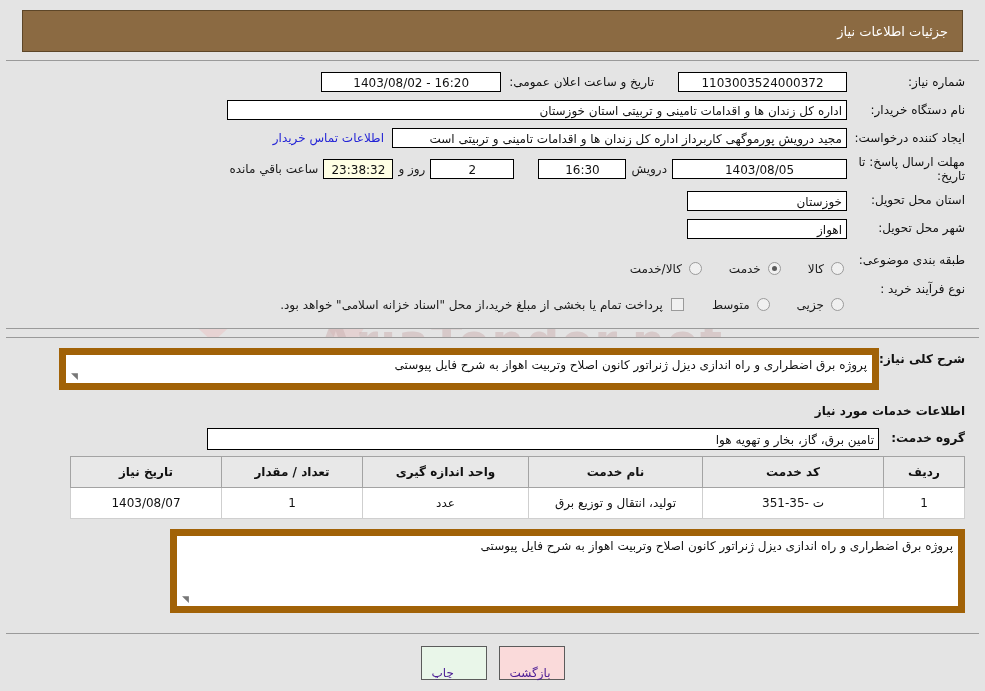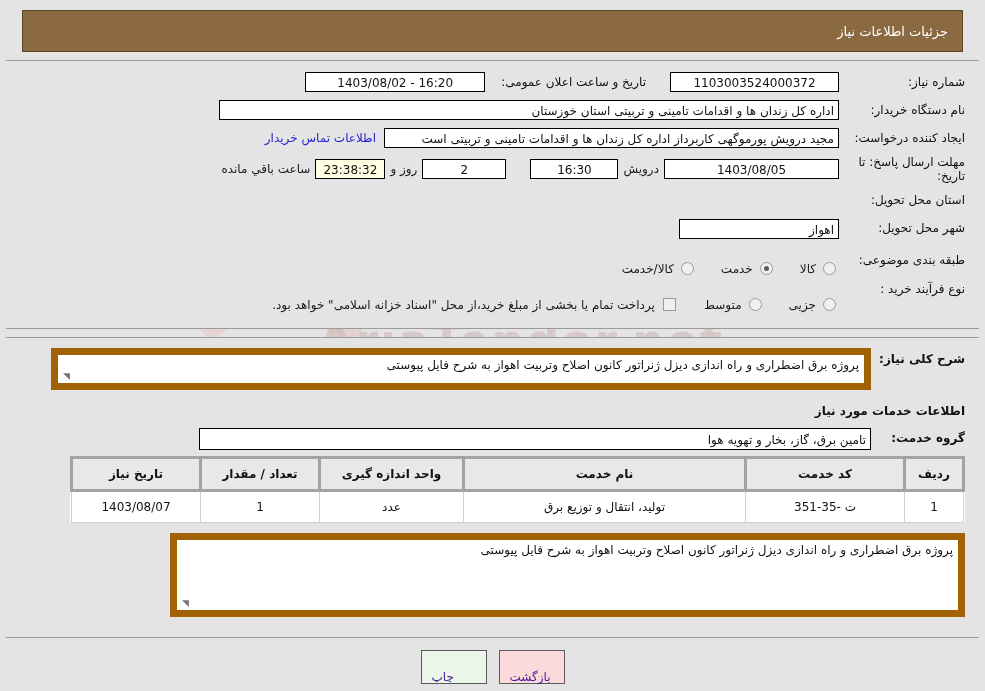--- a/index.html
+++ b/index.html
@@ -63,21 +63,21 @@
     margin:8px 6px 0 6px;
     border-top:1px solid #9a9a9a;
     border-bottom:1px solid #9a9a9a;
     background:#e4e4e4;
     padding:10px 14px 10px 14px;
     box-sizing:border-box;
   }
   .row{display:flex;align-items:center;margin-bottom:6px;min-height:22px;}
   .lbl{
     font-size:12px;color:#111;text-align:right;
-    white-space:normal;line-height:1.25;margin-left:8px;
+    white-space:normal;line-height:1.25;
   }
   .lbl-w{width:118px;flex:0 0 118px;padding-left:6px;box-sizing:border-box;}
   .fld{
     border:1px solid #000;background:#fff;
     height:20px;line-height:20px;
     font-size:12px;color:#111;
     padding:0 4px;box-sizing:border-box;
     overflow:hidden;white-space:nowrap;text-align:right;
   }
   .fld.ltr{direction:ltr;text-align:center;}
@@ -113,22 +113,22 @@
     position:absolute;left:3px;bottom:2px;width:9px;height:9px;
     color:#777;font-size:9px;line-height:9px;
   }
   .lbl-bold{font-weight:bold;font-size:12px;}
   
   table.grid{
     width:895px;border-collapse:collapse;margin:4px 0 0 0;
     font-size:12px;background:#fff;
   }
   table.grid th{
-    background:#e8e8e8;border:3px solid #a3a3a3;
-    font-weight:bold;color:#111;height:26px;padding:2px 8px;
+    background:#e8e8e8;border:1px solid #a3a3a3;
+    font-weight:bold;color:#111;height:26px;padding:2px 20px;
     text-align:center;font-size:12px;
   }
   table.grid td{
     border:1px solid #cfcfcf;height:26px;padding:2px 6px;
     text-align:center;color:#111;background:#fff;font-size:12px;
   }
   
   .footer{
     margin-top:12px;display:flex;justify-content:center;gap:12px;
     padding-bottom:8px;
@@ -186,20 +186,21 @@
       <span class="mini">درویش</span>
       <div class="fld ltr" style="width:88px;">16:30</div>
       <div class="fld ltr" style="width:84px;margin-right:24px;">2</div>
       <span class="mini">روز و</span>
       <div class="fld ltr cream" style="width:70px;">23:38:32</div>
       <span class="mini">ساعت باقي مانده</span>
     </div>
 
     <div class="row">
       <div class="lbl lbl-w">استان محل تحویل:</div>
+      <div class="fld" style="width:160px;">خوزستان</div>
     </div>
 
     <div class="row">
 
       <div class="lbl lbl-w">شهر محل تحویل:</div>
       <div class="fld" style="width:160px;">اهواز</div>
     </div>
 
     <div class="row">
       <div class="lbl lbl-w">طبقه بندی موضوعی:</div>

